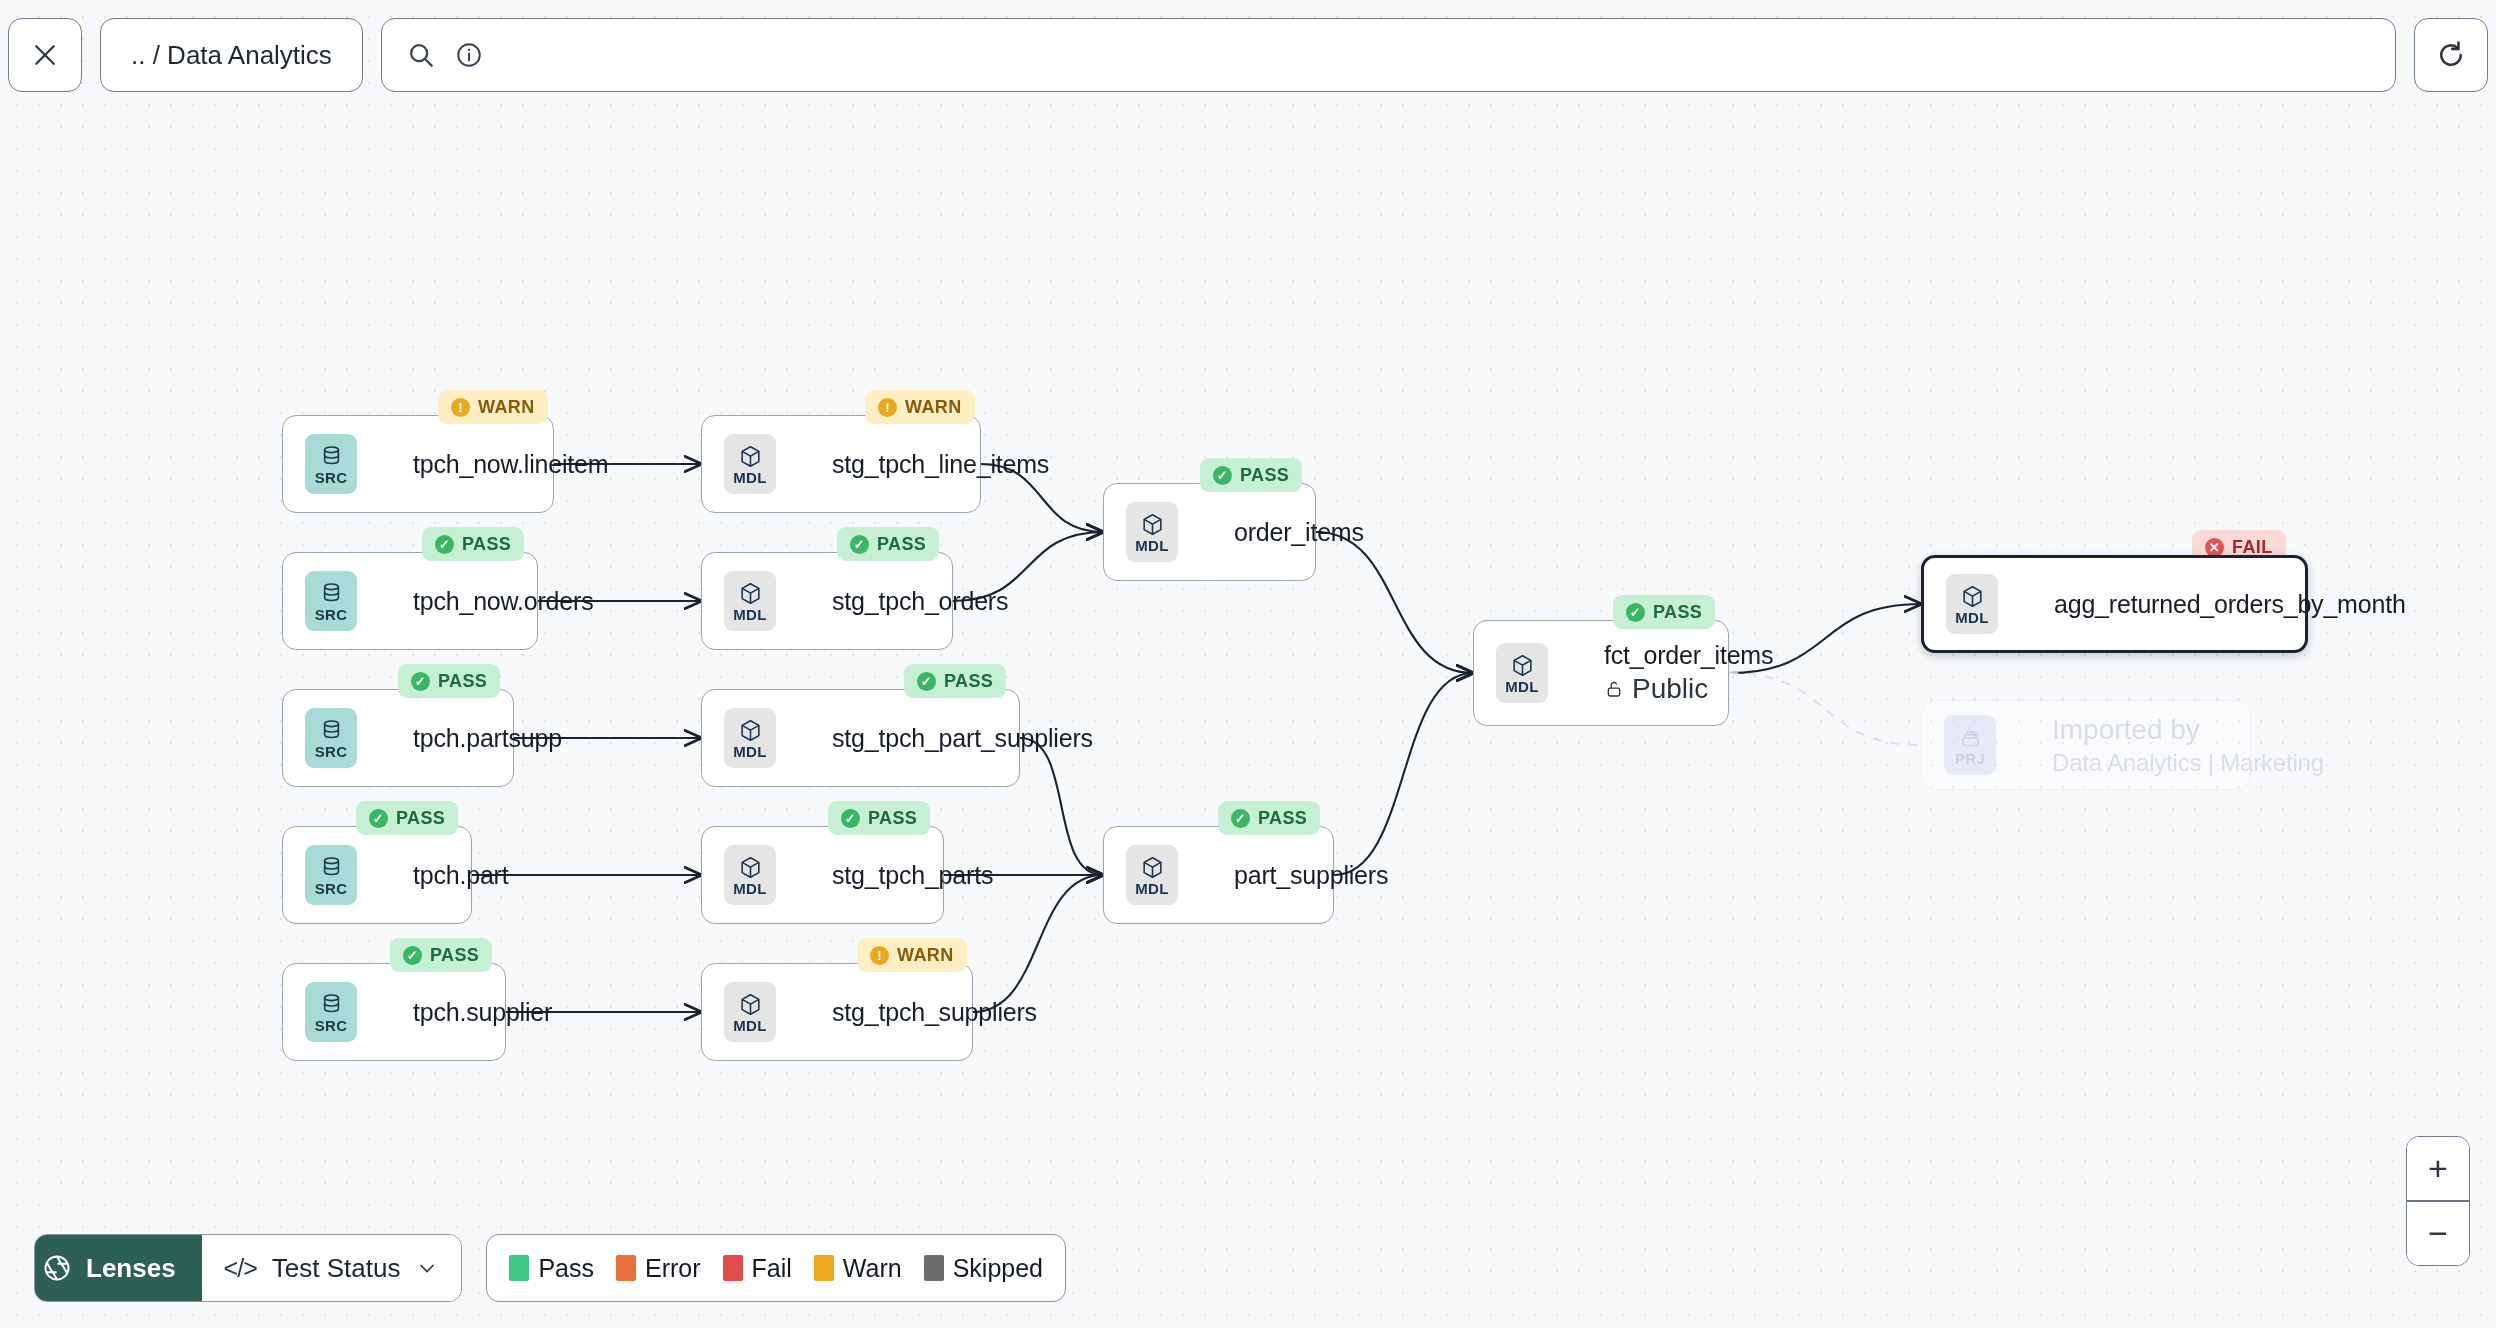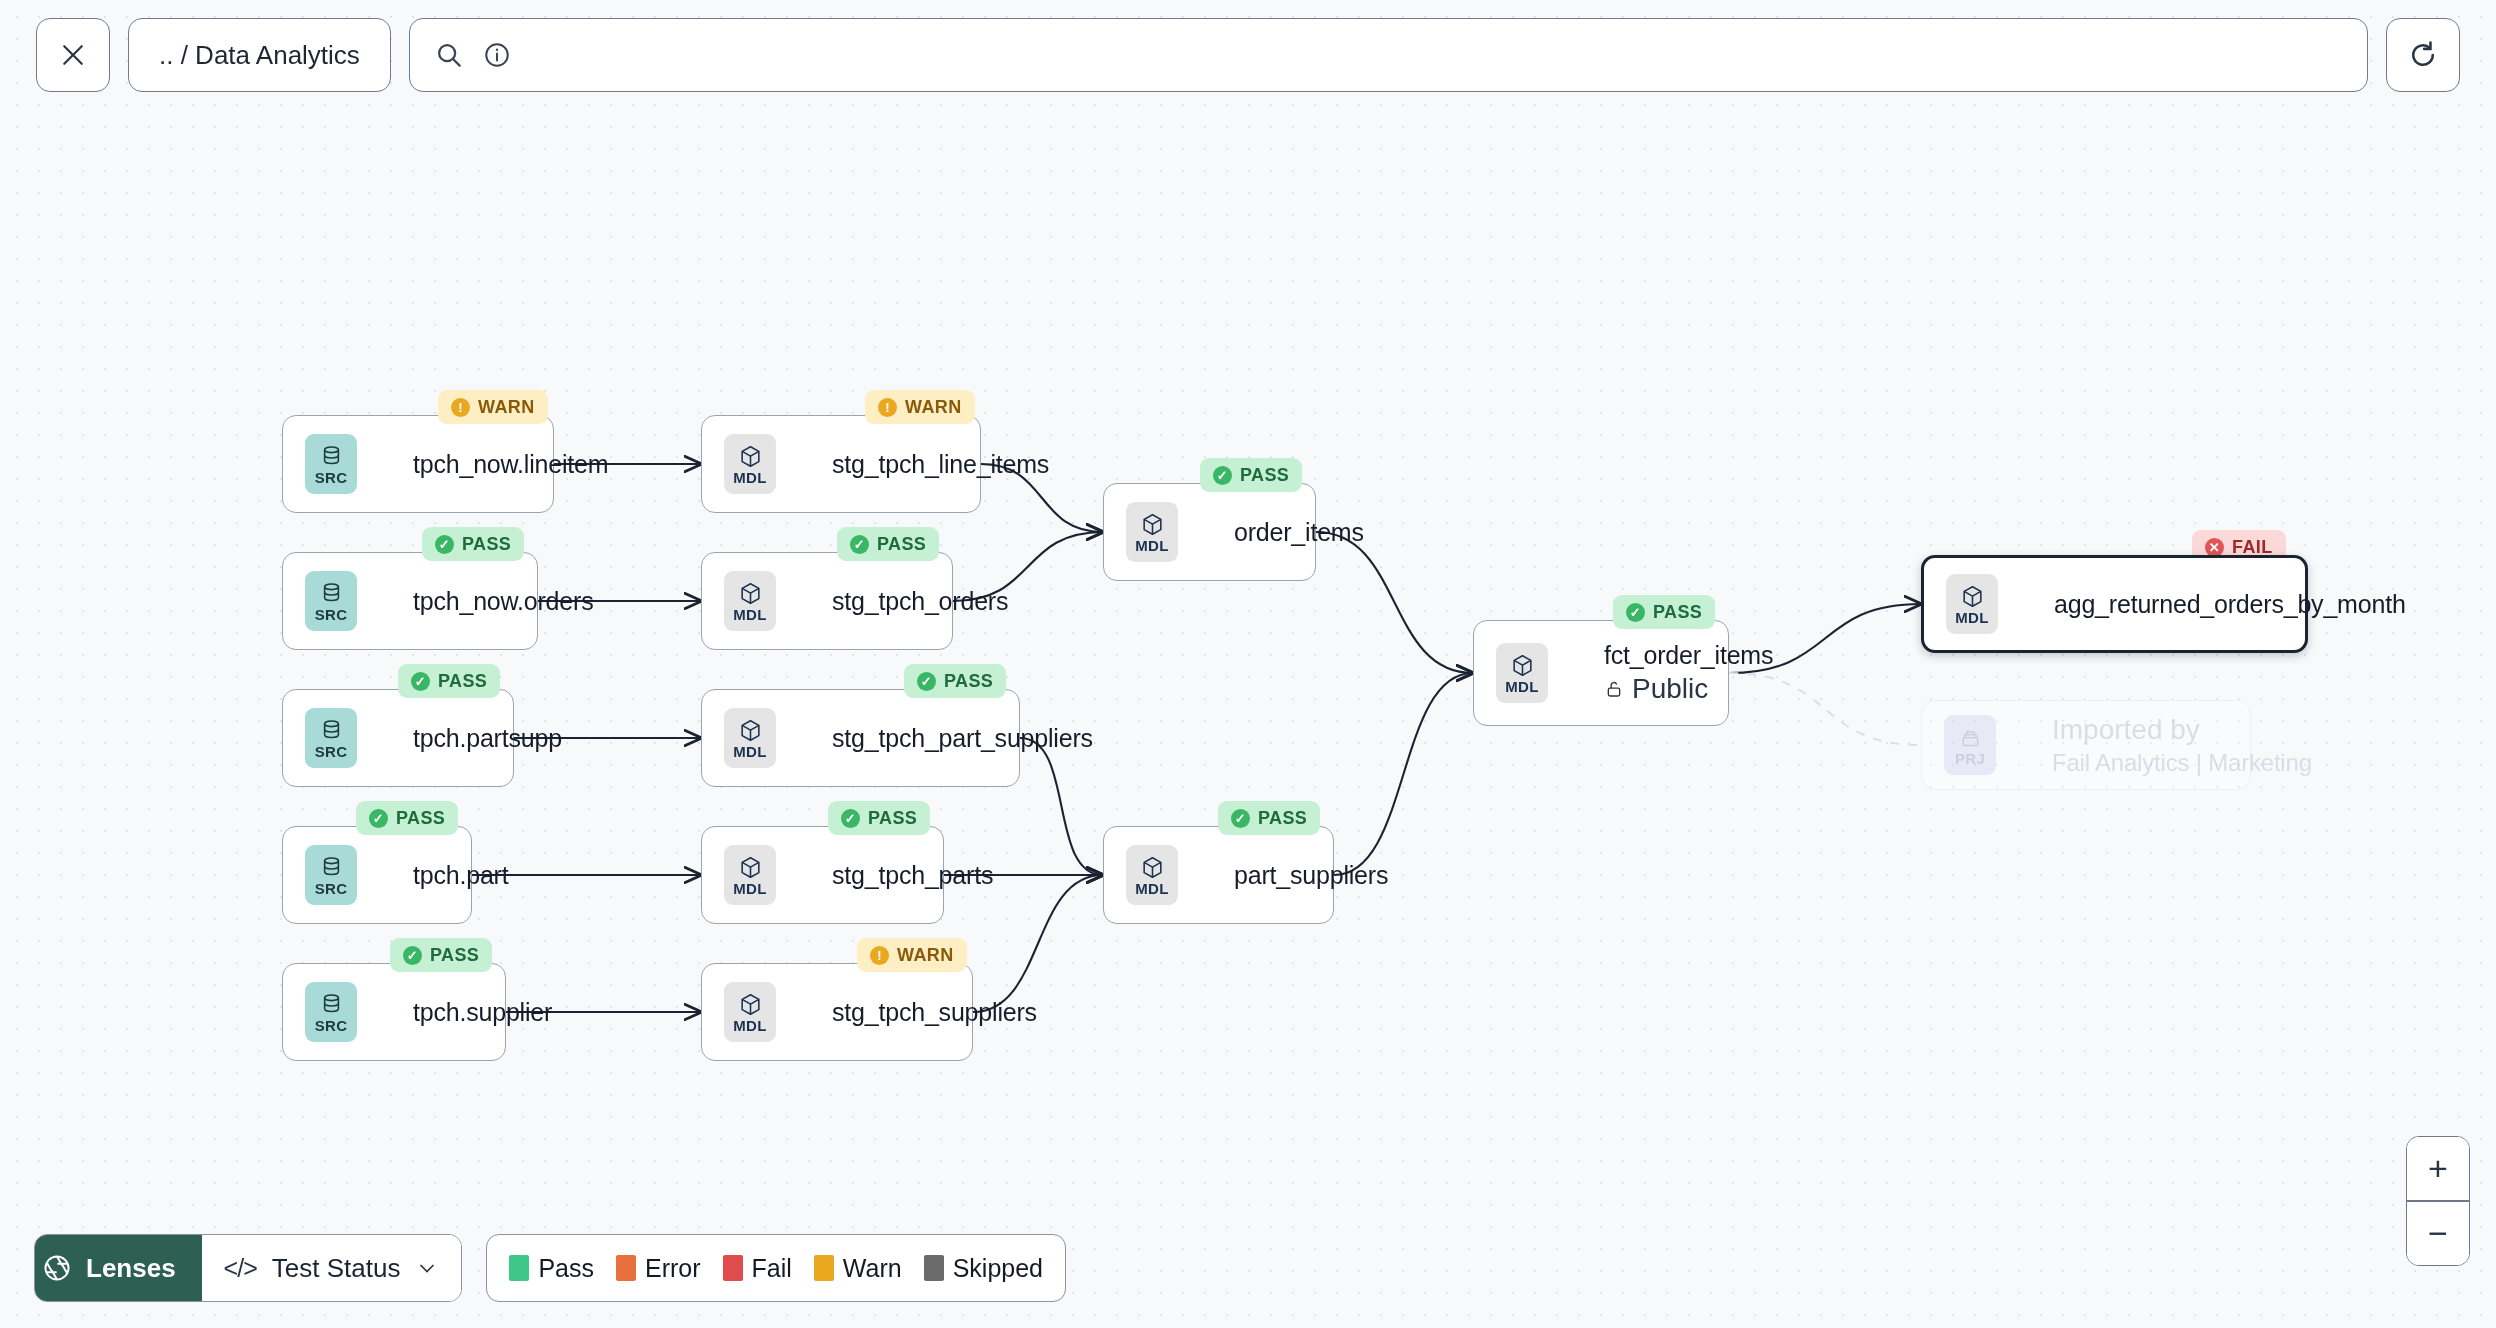--- a/index.html
+++ b/index.html
@@ -14,21 +14,21 @@
     background-image: radial-gradient(circle, #dfe3ea 1.1px, transparent 1.2px);
     background-size: 22px 22px;
     background-position: 6px 6px;
   }
 
   
   .topbar {
     position: absolute; left: 0; top: 0;
     width: 2496px; height: 110px;
     display: flex; align-items: center;
-    gap: 18px; padding: 0 36px;
+    gap: 18px; padding: 0 8px;
     z-index: 40;
   }
   .tb-btn {
     background: #ffffff;
     border: 1.6px solid #717b8c;
     border-radius: 14px;
     height: 74px;
     display: flex; align-items: center; justify-content: center;
     color: #2b3445;
   }
@@ -497,21 +497,21 @@
         <div class="type-badge prj">
           <svg width="25" height="25" viewBox="0 0 24 24" fill="none" stroke="currentColor" stroke-width="1.5" stroke-linejoin="round">
             <rect x="5" y="12.2" width="14" height="7.4" rx="1.5"></rect>
             <path d="M6.6 12.2V9.4h10.8v2.8"></path>
             <path d="M8.4 9.4V6.8h7.2v2.6"></path>
           </svg>
           <span class="tb-label">PRJ</span>
         </div>
         <div class="node-labels">
           <div class="node-sub">Imported by</div>
-          <div class="node-title">Fail Analytics | Marketing</div>
+          <div class="node-title">Data Analytics | Marketing</div>
         </div>
       </div>
     </div>
 </div>
 
 <div class="bottombar">
   <div class="lens-group">
     <div class="lenses-btn">
       <svg width="30" height="30" viewBox="0 0 24 24" fill="none" stroke="#ffffff" stroke-width="1.6">
         <circle cx="12" cy="12" r="9.2"></circle>

